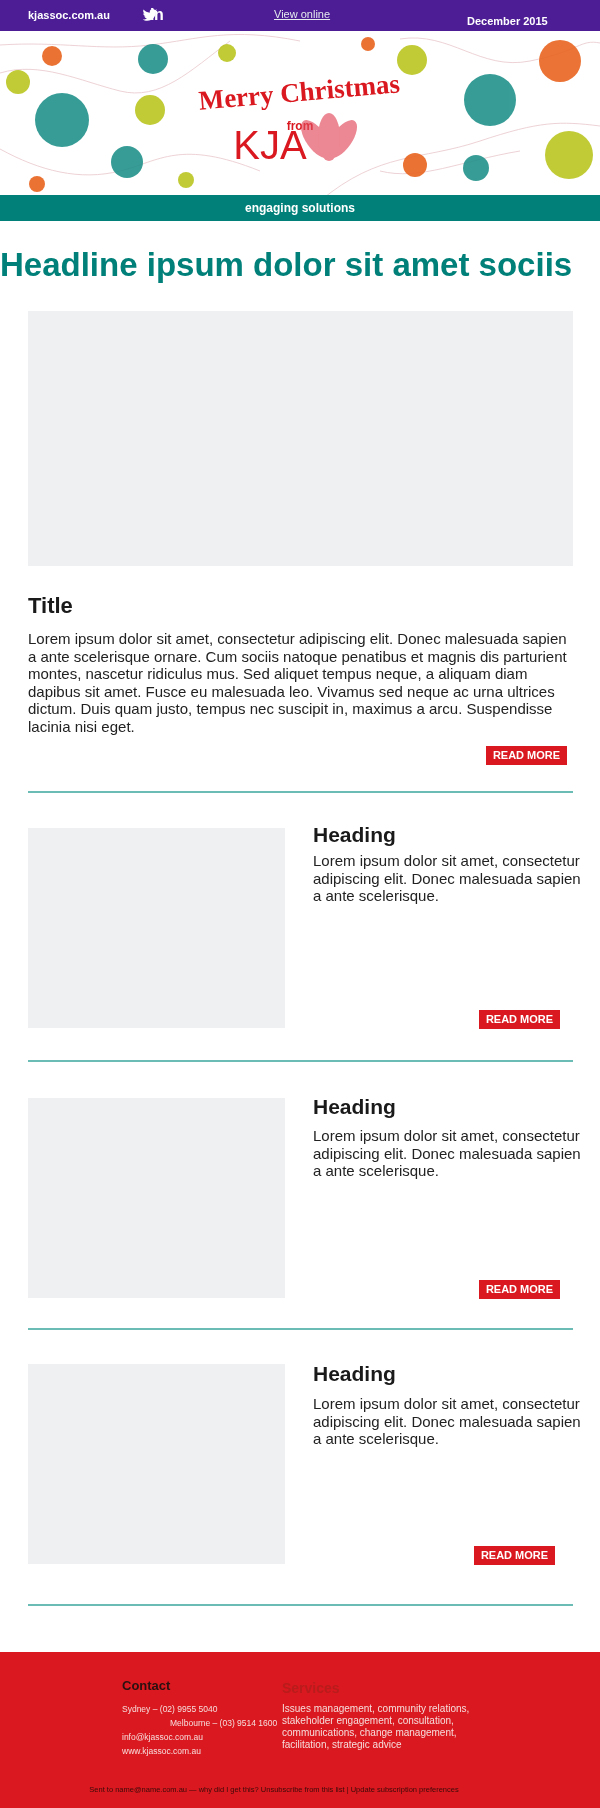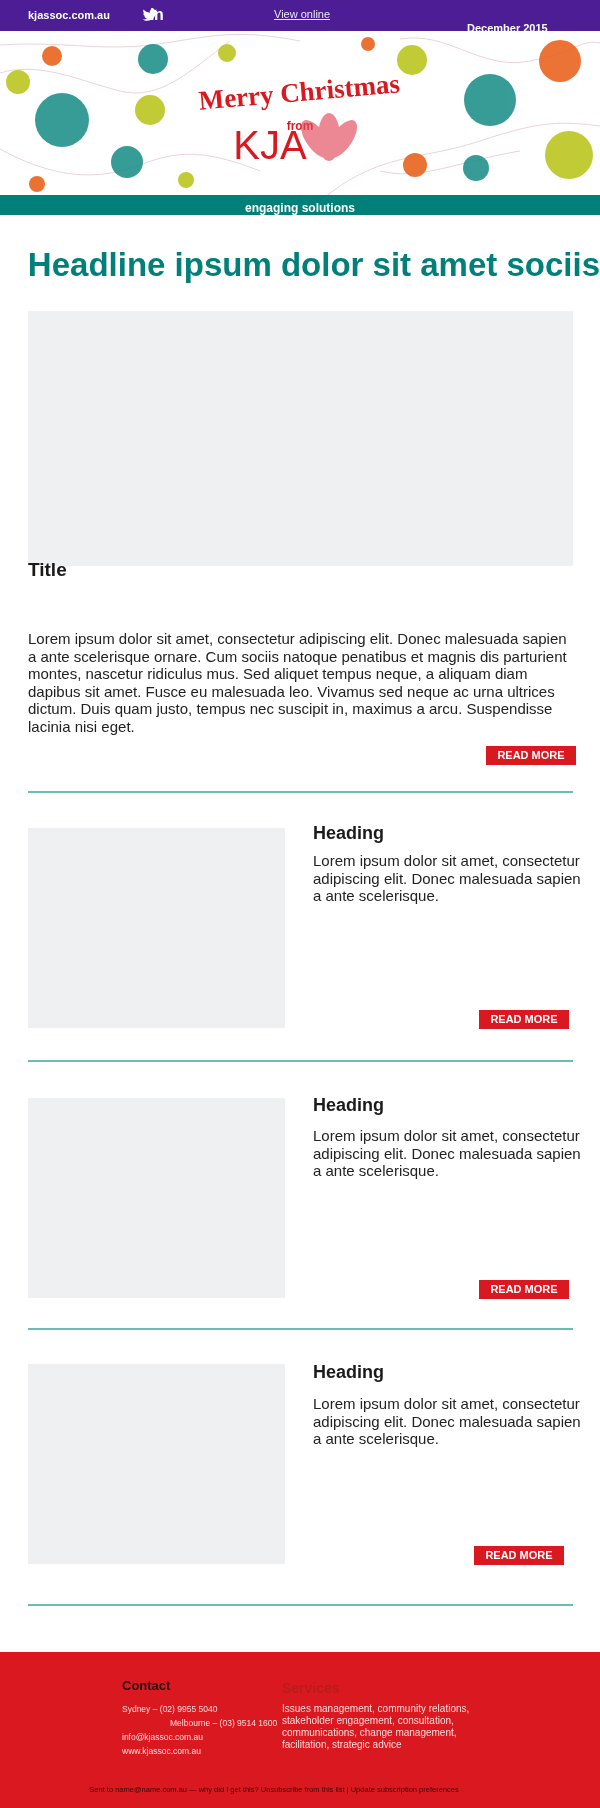--- a/index.html
+++ b/index.html
@@ -2,31 +2,31 @@
 <html><head>
 <meta charset="utf-8">
 <style>
   * { box-sizing: border-box; margin: 0; padding: 0; }
   body { width: 600px; height: 1808px; background: #ffffff; font-family: "Liberation Sans", sans-serif; color: #1a1a1a; position: relative; overflow: hidden; }
   .topbar { position: absolute; left: 0; top: 0; width: 600px; height: 31px; background: #4c1d95; color: #fff; font-size: 11px; font-weight: bold; }
   .topbar .site { position: absolute; left: 28px; top: 9px; }
   .topbar .tw { position: absolute; left: 142px; top: 7px; width: 16px; height: 16px; }
   .topbar .li { position: absolute; left: 150px; top: 6px; font-size: 16px; font-weight: bold; letter-spacing: -0.5px; }
   .topbar .view { position: absolute; left: 274px; top: 8px; font-weight: normal; text-decoration: underline; color: #e6e9ee; }
-  .topbar .date { position: absolute; left: 467px; top: 22px; }
+  .topbar .date { position: absolute; left: 467px; top: 15px; }
   .hero { position: absolute; left: 0; top: 31px; width: 600px; height: 164px; background: #ffffff; overflow: hidden; }
   .hero svg { position: absolute; left: 0; top: 0; }
-  .tagline { position: absolute; left: 0; top: 195px; width: 600px; height: 20px; background: #008079; color: #fff; font-size: 12px; font-weight: bold; text-align: center; line-height: 26px; }
-  .headline { position: absolute; left: 0; top: 246px; width: 600px; text-align: right; color: #008079; font-size: 33px; font-weight: bold; }
+  .tagline { position: absolute; left: 0; top: 195px; width: 600px; height: 26px; background: #008079; color: #fff; font-size: 12px; font-weight: bold; text-align: center; line-height: 26px; }
+  .headline { position: absolute; left: 0; top: 246px; width: 600px; text-align: left; color: #008079; font-size: 33px; font-weight: bold; }
   .imgph { position: absolute; background: #eef0f2; }
-  .title { position: absolute; left: 28px; top: 559px; font-size: 19px; font-weight: bold; }
+  .title { position: absolute; left: 28px; top: 593px; font-size: 22px; font-weight: bold; }
   .body1 { position: absolute; left: 28px; top: 630px; width: 548px; font-size: 15px; line-height: 17.5px; color: #222; }
-  .btn { position: absolute; width: 90px; height: 19px; background: #d9191f; color: #fff; font-size: 11px; font-weight: bold; text-align: center; line-height: 19px; border: none; font-family: "Liberation Sans", sans-serif; }
+  .btn { position: absolute; width: 81px; height: 19px; background: #d9191f; color: #fff; font-size: 11px; font-weight: bold; text-align: center; line-height: 19px; border: none; font-family: "Liberation Sans", sans-serif; }
   .rule { position: absolute; left: 28px; width: 545px; height: 2px; background: #6bbcb4; }
-  .h2 { position: absolute; left: 313px; font-size: 18px; font-weight: bold; color: #1a1a1a; }
+  .h2 { position: absolute; left: 313px; font-size: 21px; font-weight: bold; color: #1a1a1a; }
   .p2 { position: absolute; left: 313px; width: 280px; font-size: 15px; line-height: 17.5px; color: #222; }
   .footer { position: absolute; left: 0; top: 1652px; width: 600px; height: 156px; background: #d9191f; }
   .f-contact-h { position: absolute; left: 122px; top: 1678px; font-size: 13px; font-weight: bold; color: #2a1010; }
   .f-contact li { list-style: none; position: absolute; left: 122px; font-size: 8.5px; color: #f6dcdc; }
   .f-serv-h { position: absolute; left: 282px; top: 1680px; font-size: 14px; font-weight: bold; color: #b91c1c; }
   .f-serv-p { position: absolute; left: 282px; top: 1703px; width: 200px; font-size: 10px; line-height: 12px; color: #f6dcdc; }
   .f-small { position: absolute; left: 0; top: 1785px; width: 548px; text-align: center; font-size: 7.5px; color: #3a0a0a; }
   .f-small span { color: #3a0a0a; }
 </style>
 </head>

